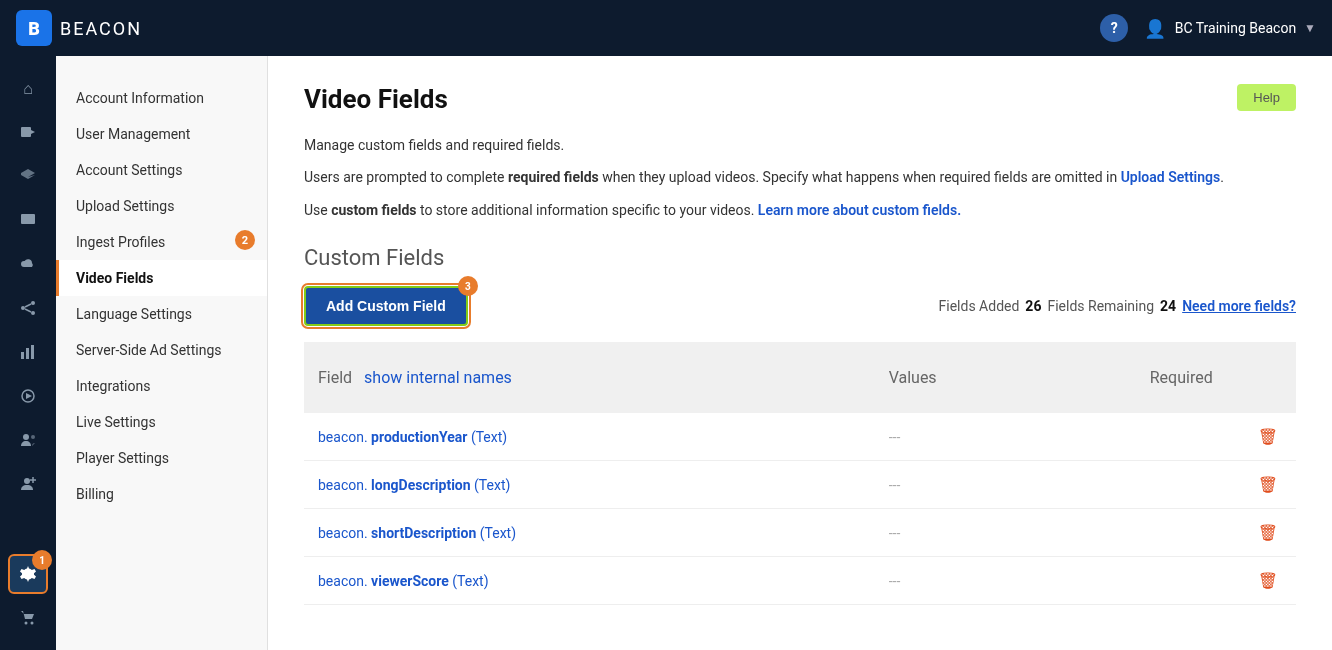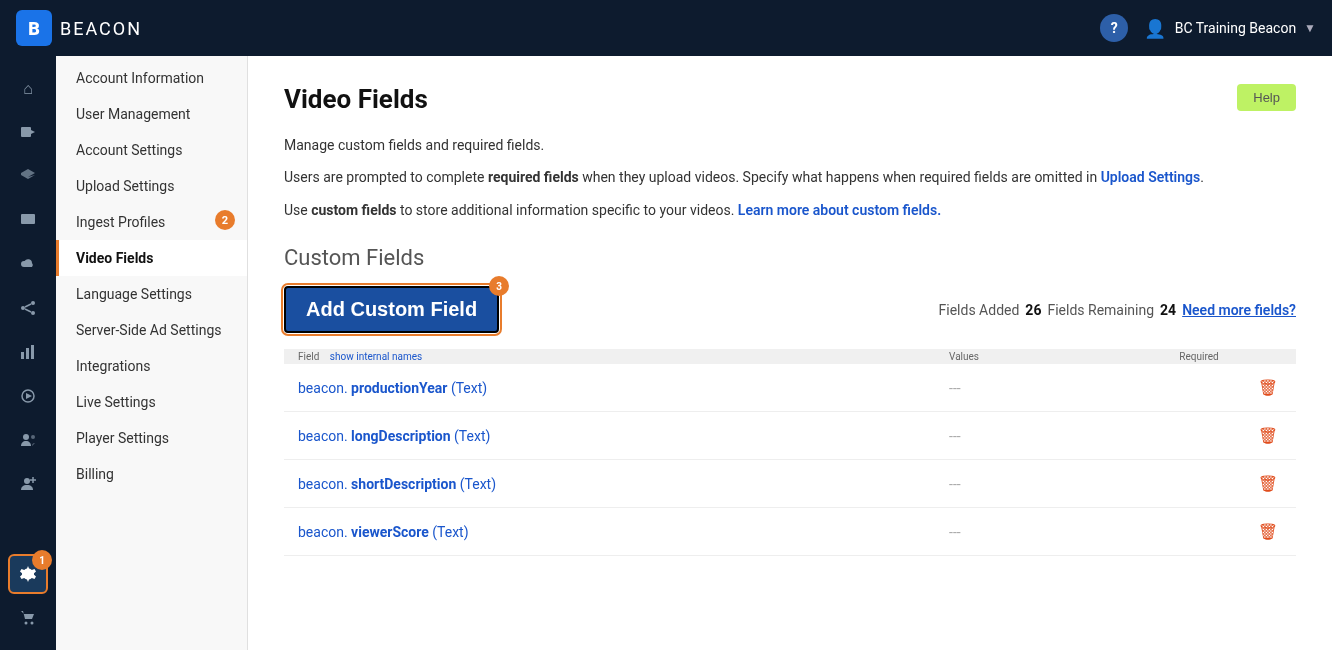--- a/index.html
+++ b/index.html
@@ -97,26 +97,26 @@
       cursor: pointer;
     }
     .icon-sidebar-item.active {
       background: #1a3a5c;
       color: white;
       border: 2px solid #e87c2c;
     }
 
     
     .text-sidebar {
-      width: 192px;
+      width: 212px;
       background: #f8f8f8;
       border-right: 1px solid #e0e0e0;
       overflow-y: auto;
       flex-shrink: 0;
-      padding: 4px 0;
+      padding: 24px 0;
     }
     .sidebar-item {
       padding: 10px 20px;
       font-size: 14px;
       color: #333;
       cursor: pointer;
       display: block;
     }
     .sidebar-item.active {
       font-weight: 700;
@@ -174,24 +174,24 @@
 
     .actions-row {
       display: flex;
       align-items: center;
       justify-content: space-between;
       margin-bottom: 16px;
     }
     .add-field-btn {
       background: #1a4fa0;
       color: white;
-      border: 2px solid #000000;
+      border: 2px solid #84cc16;
       padding: 10px 20px;
       border-radius: 4px;
-      font-size: 20px;
+      font-size: 14px;
       font-weight: 600;
       cursor: pointer;
       outline: 2px solid #e87c2c;
       outline-offset: 1px;
     }
     .fields-stats {
       font-size: 14px;
       color: #555;
       display: flex;
       align-items: center;
@@ -203,22 +203,22 @@
     
     .custom-table {
       width: 100%;
       border-collapse: collapse;
     }
     .custom-table thead tr {
       background: #f0f0f0;
     }
     .custom-table th {
       text-align: left;
-      padding: 2px 14px;
-      font-size: 10px;
+      padding: 26px 14px;
+      font-size: 16px;
       font-weight: 400;
       color: #666;
     }
     .custom-table th:last-child { text-align: center; }
     .custom-table td {
       padding: 12px 14px;
       font-size: 14px;
       color: #333;
       border-bottom: 1px solid #eee;
     }

